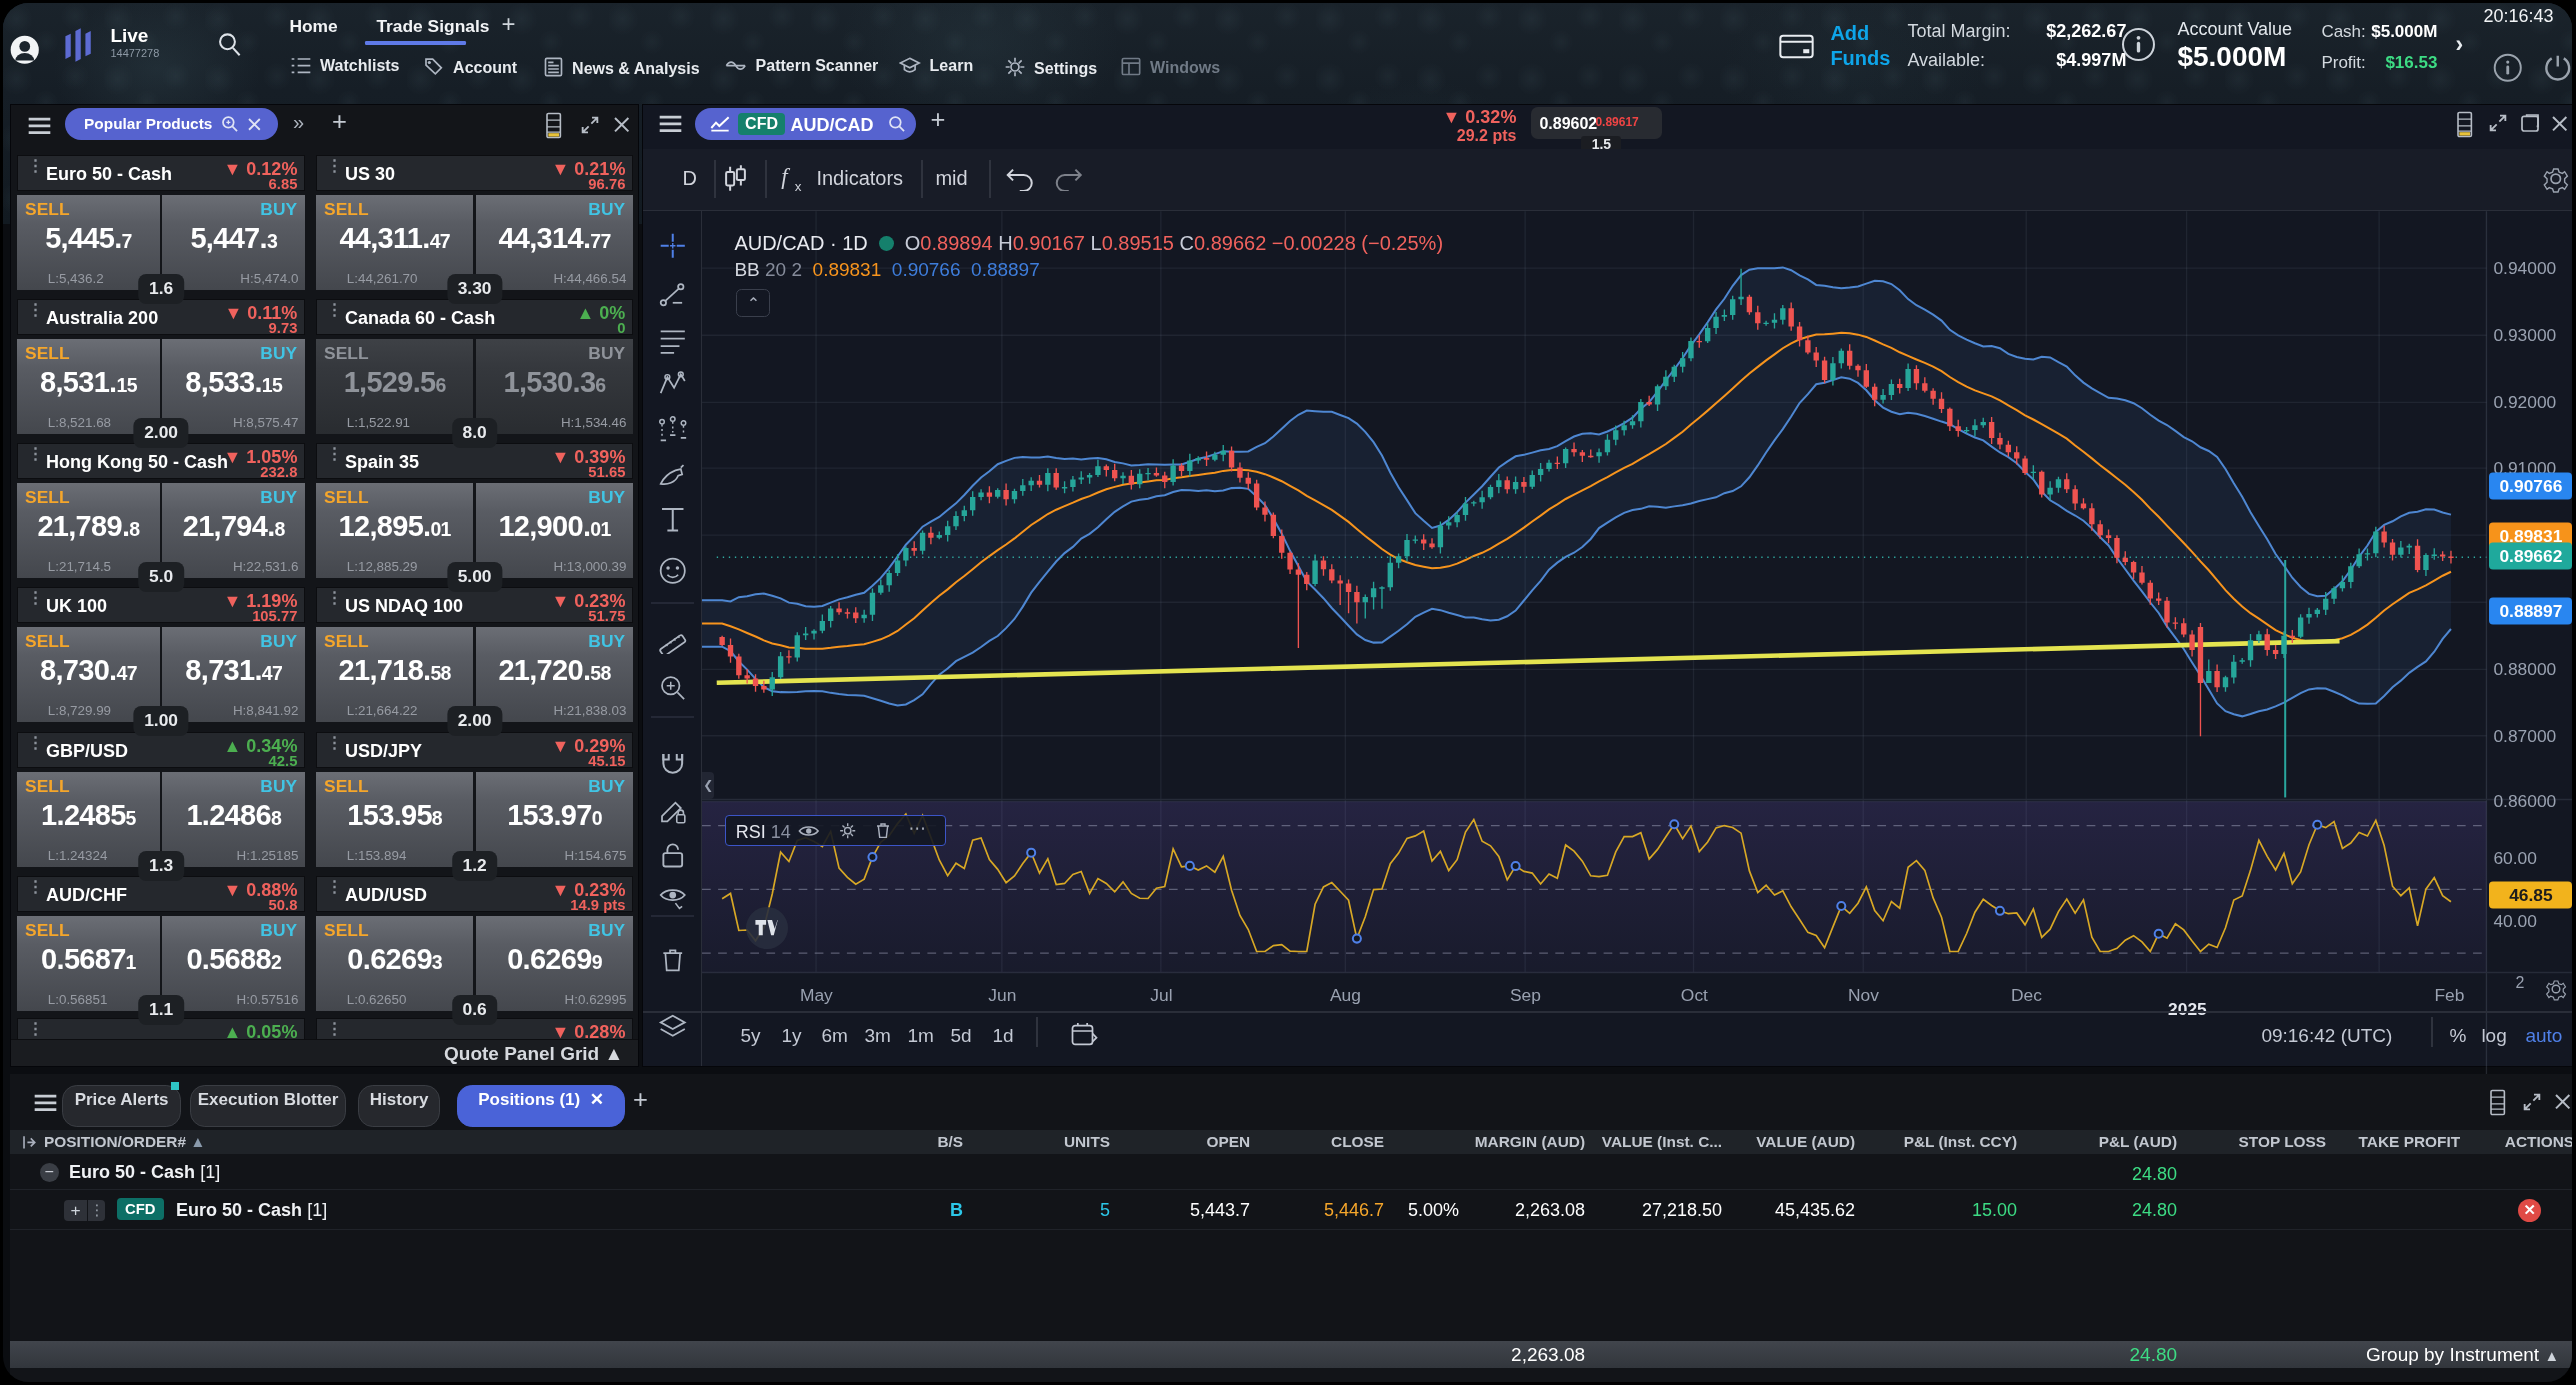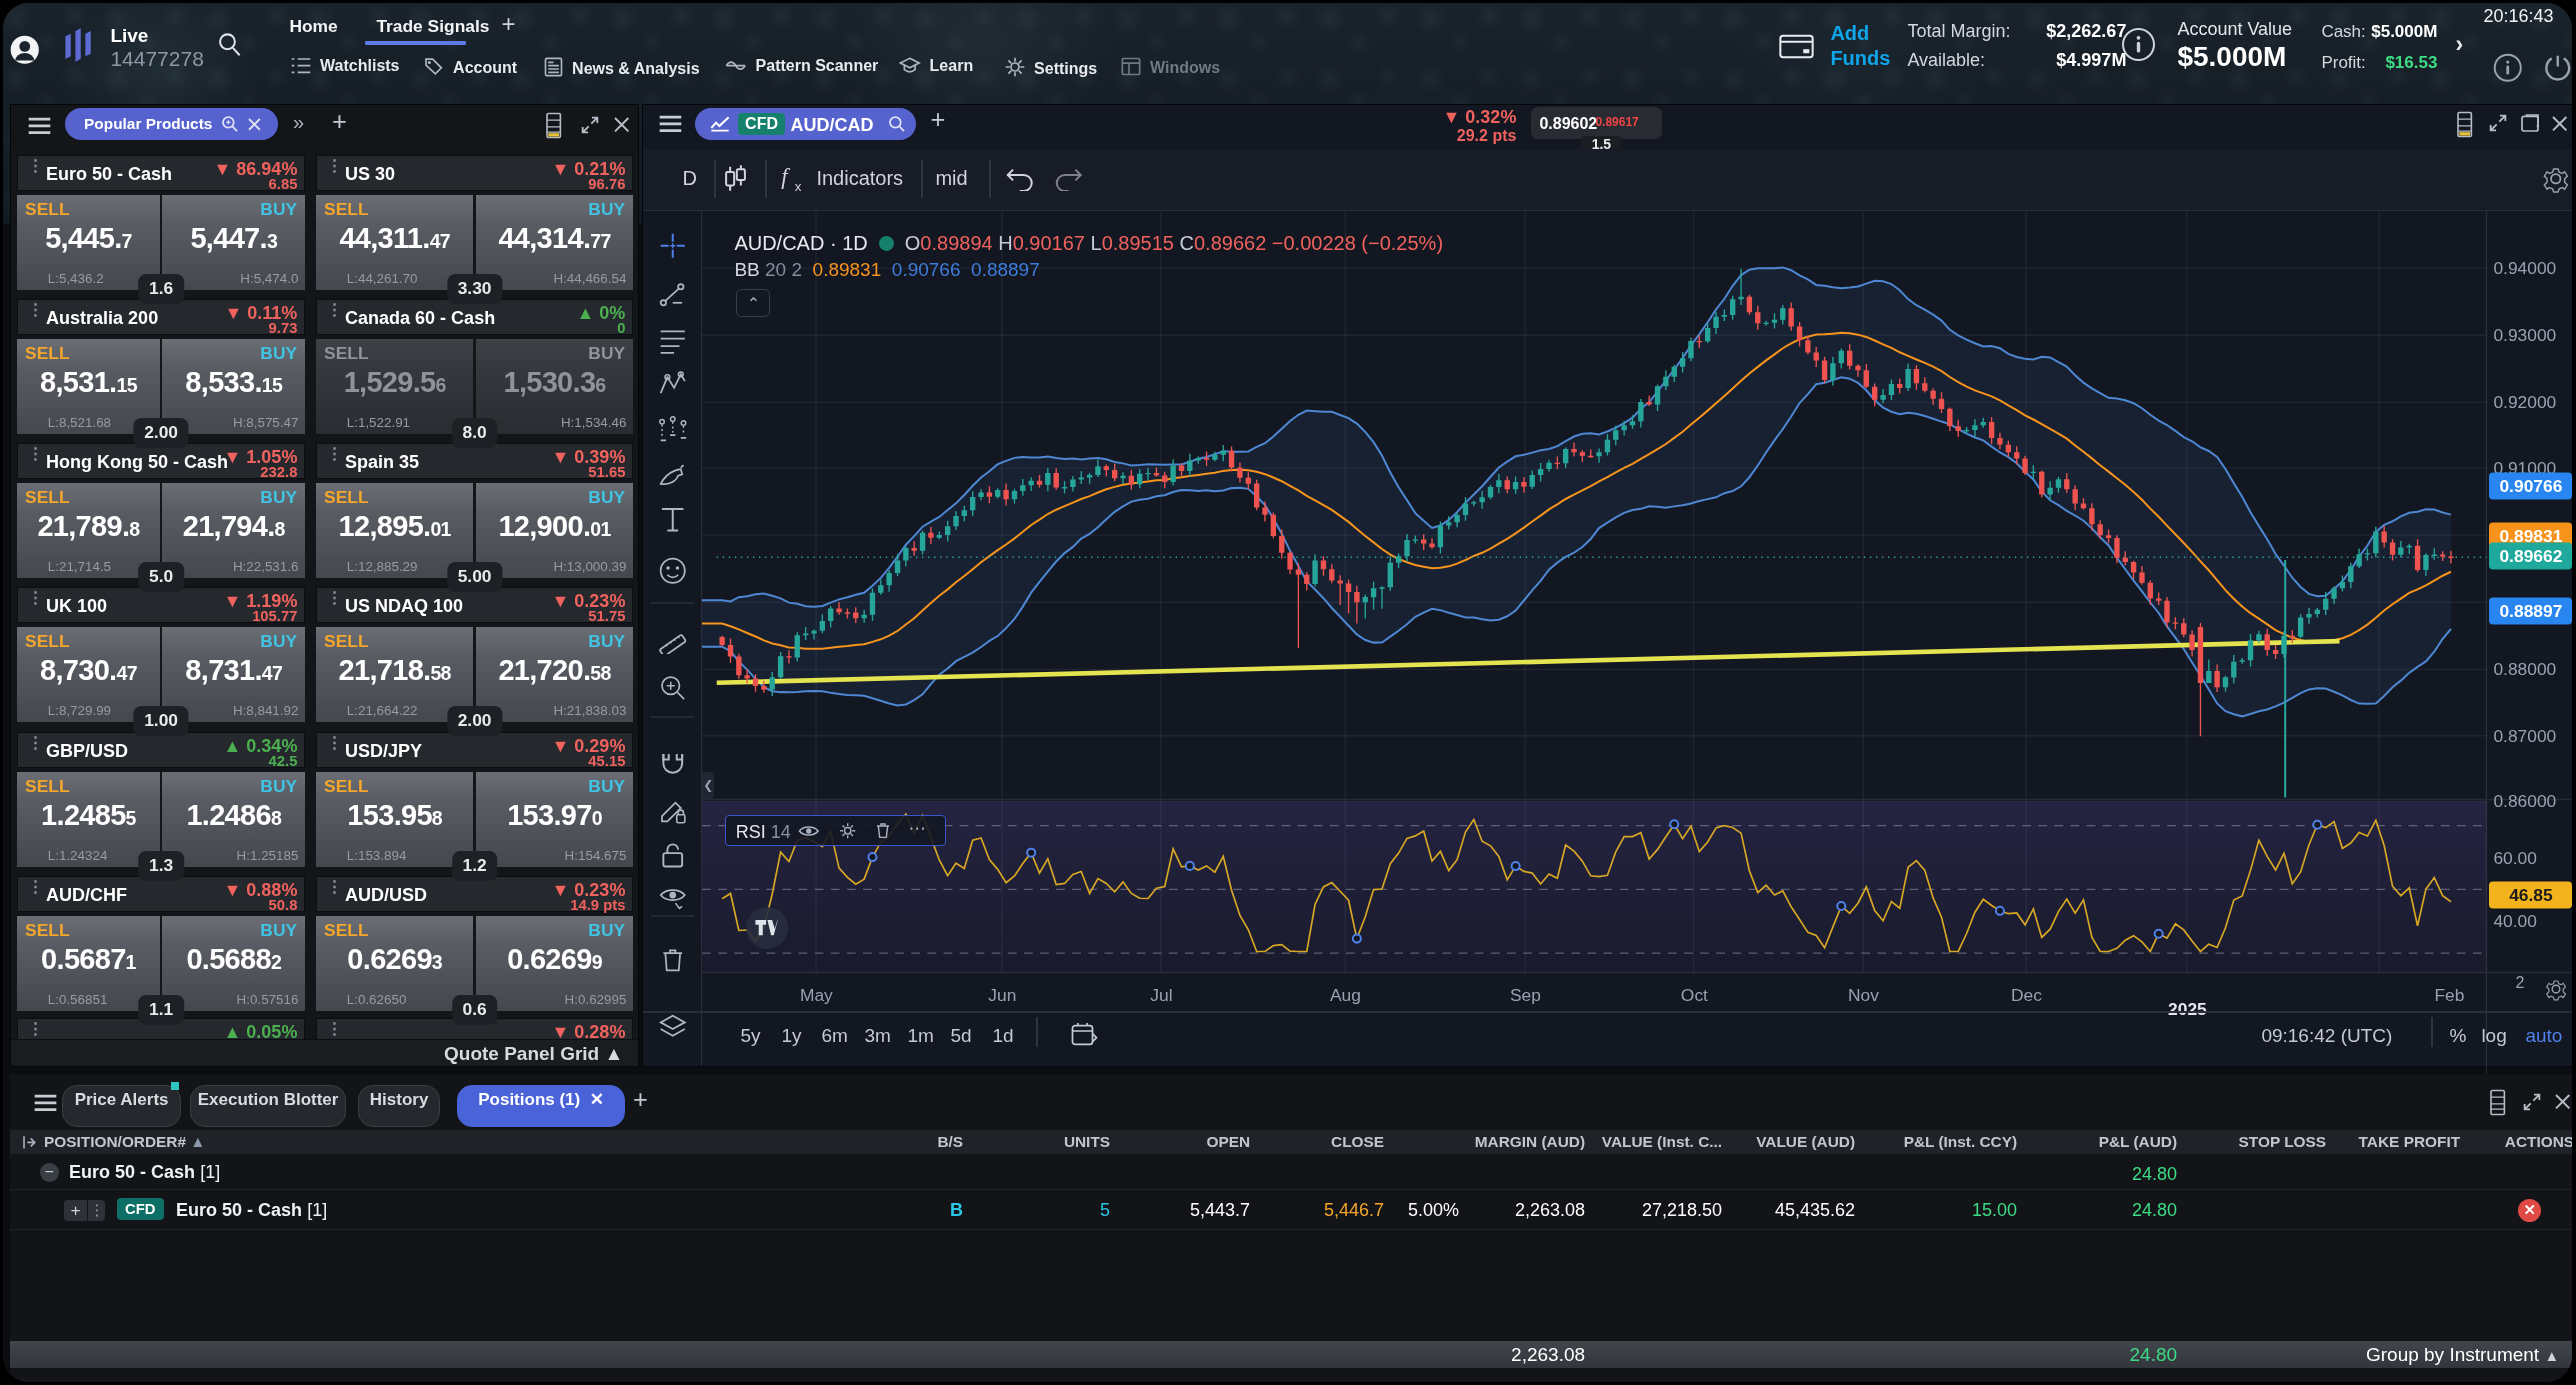--- a/index.html
+++ b/index.html
@@ -100,21 +100,21 @@
       <circle cx="22" cy="17" r="8" fill="#1b242c"></circle>
       <path d="M8 38 a14 11 0 0 1 28 0Z" fill="#1b242c"></path>
     </svg>
 
     <svg class="abs" style="left:61px;top:24px" width="29.5" height="36" viewBox="0 0 44 54">
       <path d="M2 14 L10 10 L10 44 L2 48 Z" fill="#5d6bd3"></path>
       <path d="M17 6 L25 2 L25 48 L17 52 Z" fill="#5d6bd3"></path>
       <path d="M32 10 L40 6 L40 40 L32 44 Z" fill="#5d6bd3"></path>
     </svg>
     <div class="abs" style="left:107px;top:22px;color:#fff;font-size:19px;font-weight:bold">Live</div>
-    <div class="abs" style="left:107px;top:44px;color:#8d99a5;font-size:21px">14477278</div>
+    <div class="abs" style="left:107px;top:44px;color:#8d99a5;font-size:11px">14477278</div>
 
     <svg class="abs" style="left:213px;top:28px" width="27" height="27" viewBox="0 0 40 40">
       <circle cx="17" cy="16" r="11" stroke="#dde2e8" stroke-width="3" fill="none"></circle>
       <line x1="25" y1="25" x2="35" y2="36" stroke="#dde2e8" stroke-width="3"></line>
     </svg>
     <div class="navtab" style="left:286px">Home</div>
     <div class="navtab" style="left:373px">Trade Signals</div>
     <div class="abs" style="left:362px;top:38px;width:101px;height:3.4px;background:#5f7ae8;border-radius:1.3px"></div>
     <div class="abs" style="left:498px;top:6.7px;color:#cfd5db;font-size:24px;font-weight:300">+</div>
 
@@ -215,21 +215,21 @@
           <path d="M18 4h8v8M12 26H4v-8M26 4 17 13M4 26l9-9" stroke="#b7bdc6" stroke-width="2.8" fill="none"></path>
         </svg>
   <svg class="abs" style="left:602px;top:10.7px" width="17.4" height="17.4" viewBox="0 0 26 26">
           <path d="M3 3 23 23M23 3 3 23" stroke="#b7bdc6" stroke-width="3"></path>
         </svg>
 </div>
       <div class="tile dn" style="left:6px;top:50px;width:288px">
   <div class="hd">
           <span class="dots">⋮</span>
           <span class="nm">Euro 50 - Cash</span>
-    <span class="pct">▼ 86.94%</span>
+    <span class="pct">▼ 0.12%</span>
           <span class="pts">6.85</span>
         </div>
   <div class="body">
     <div class="cell s">
             <span class="lab">SELL</span>
             <div class="px">5,445.<small>7</small></div>
             <span class="lh">L:5,436.2</span>
           </div>
     <div class="cell b">
             <span class="lab">BUY</span>

